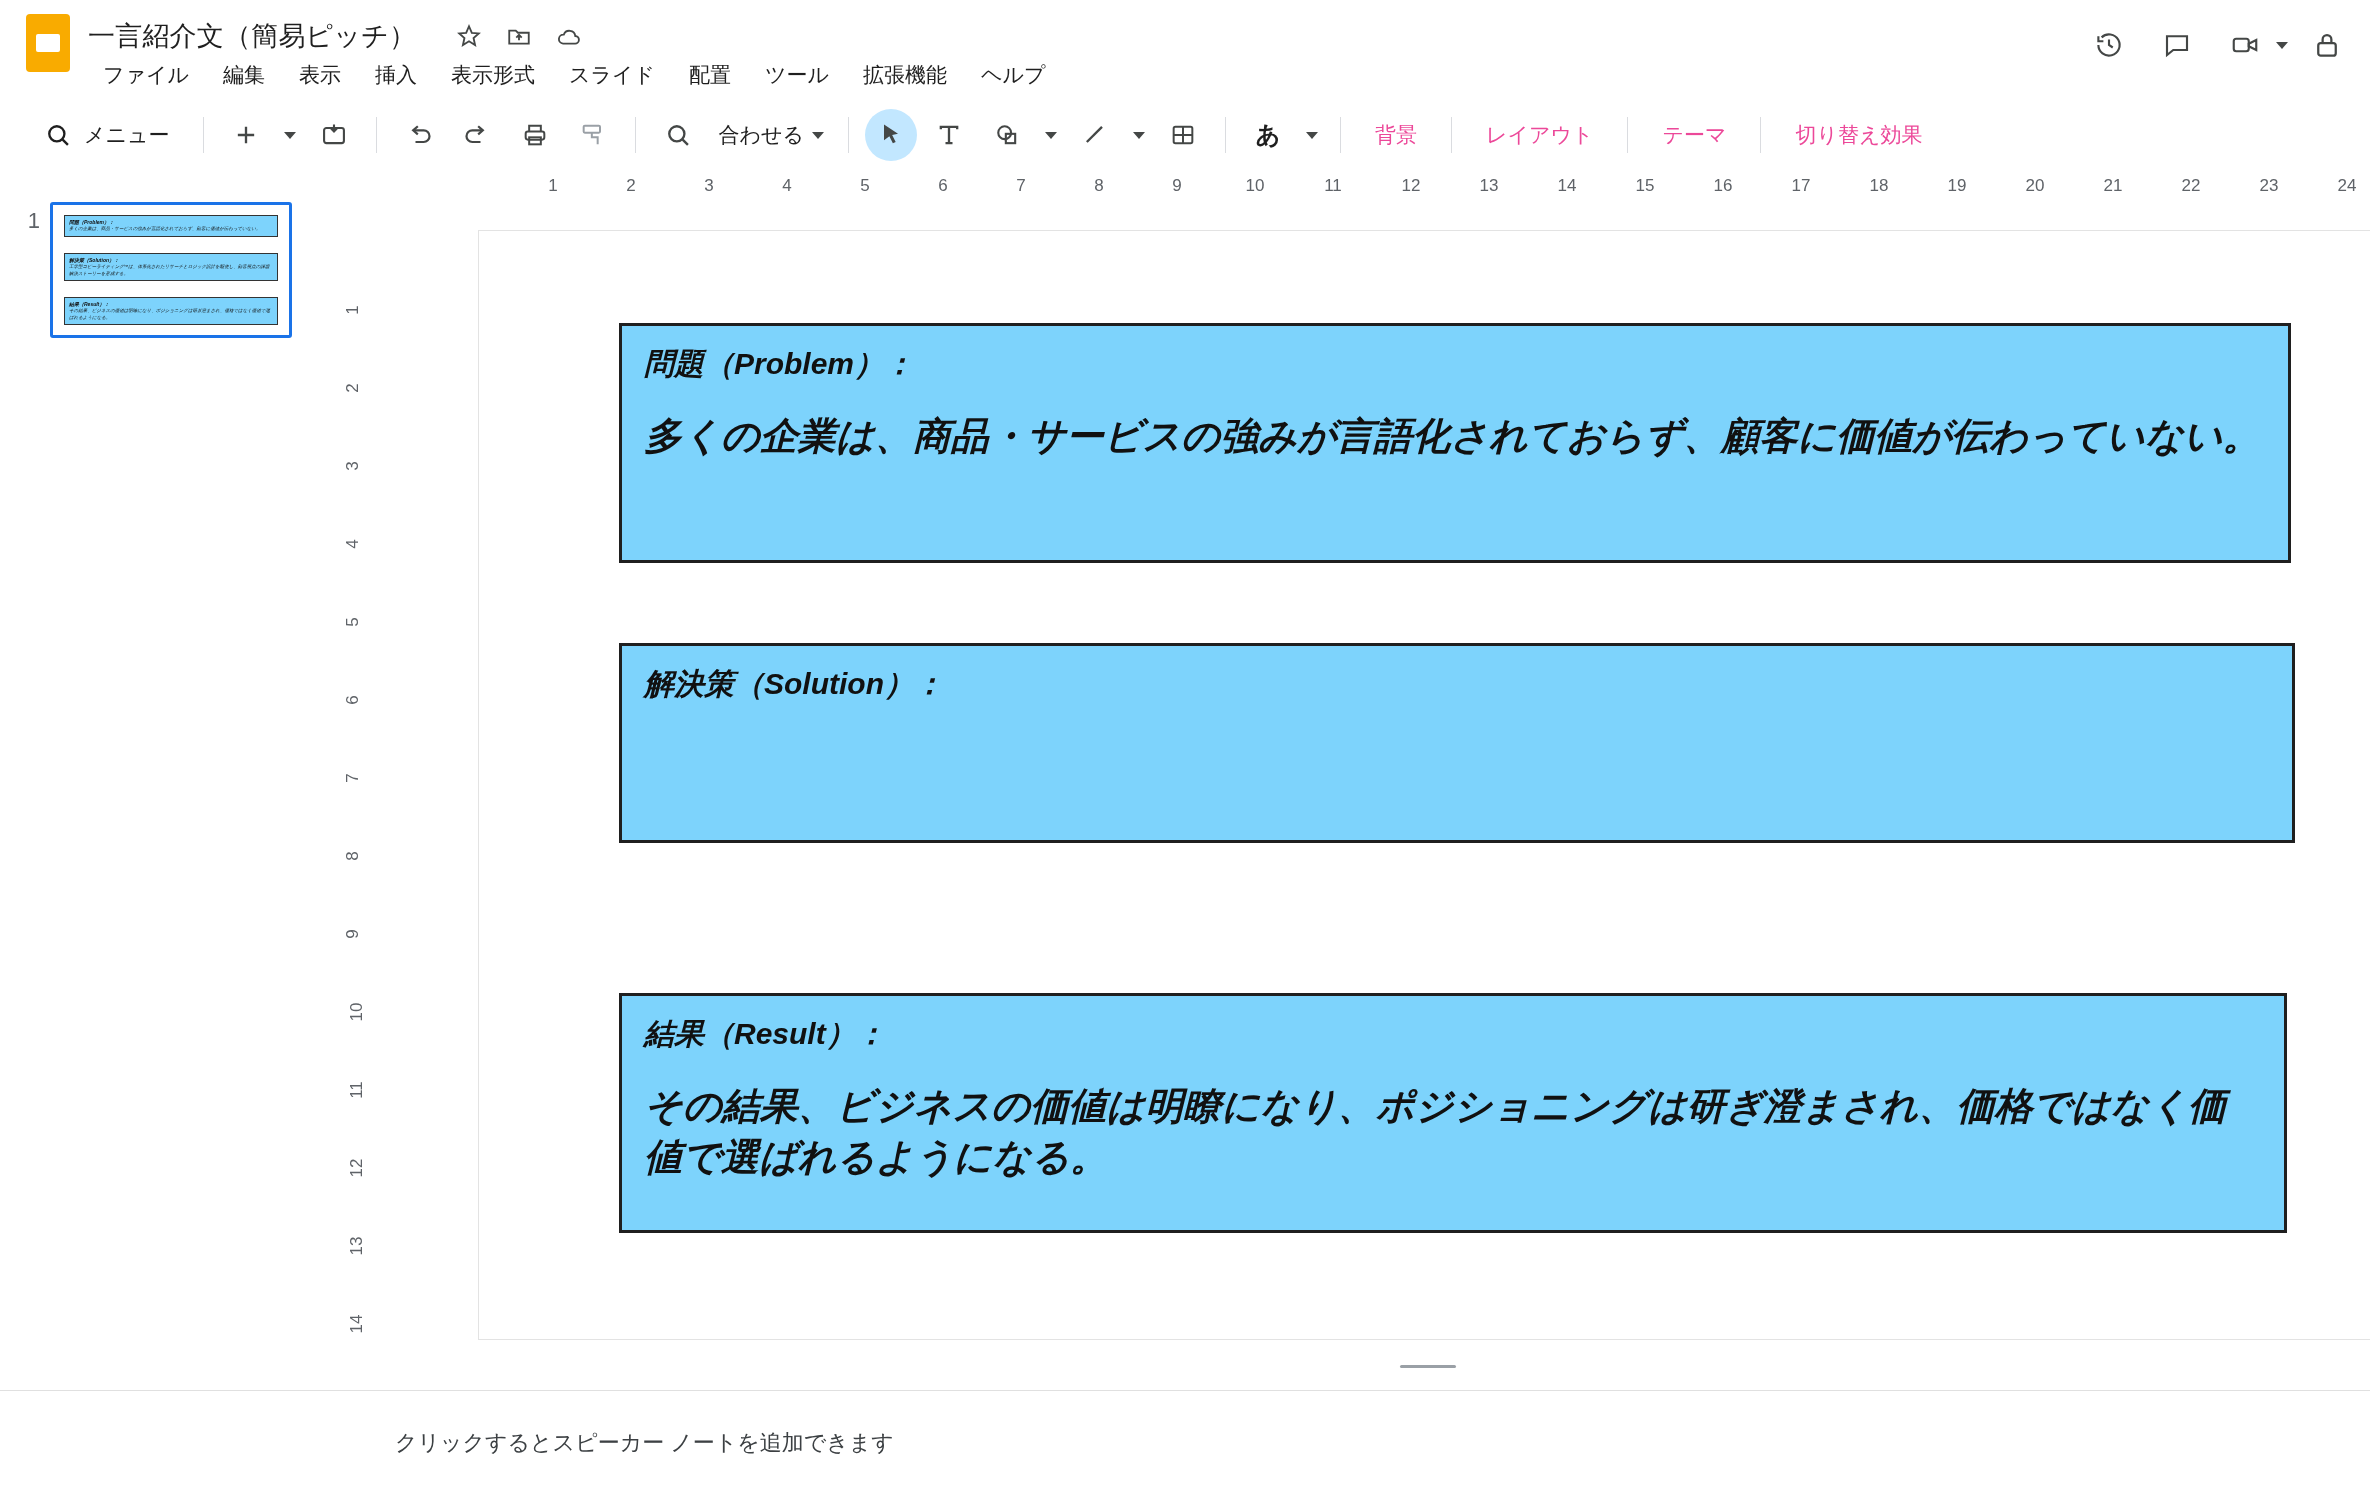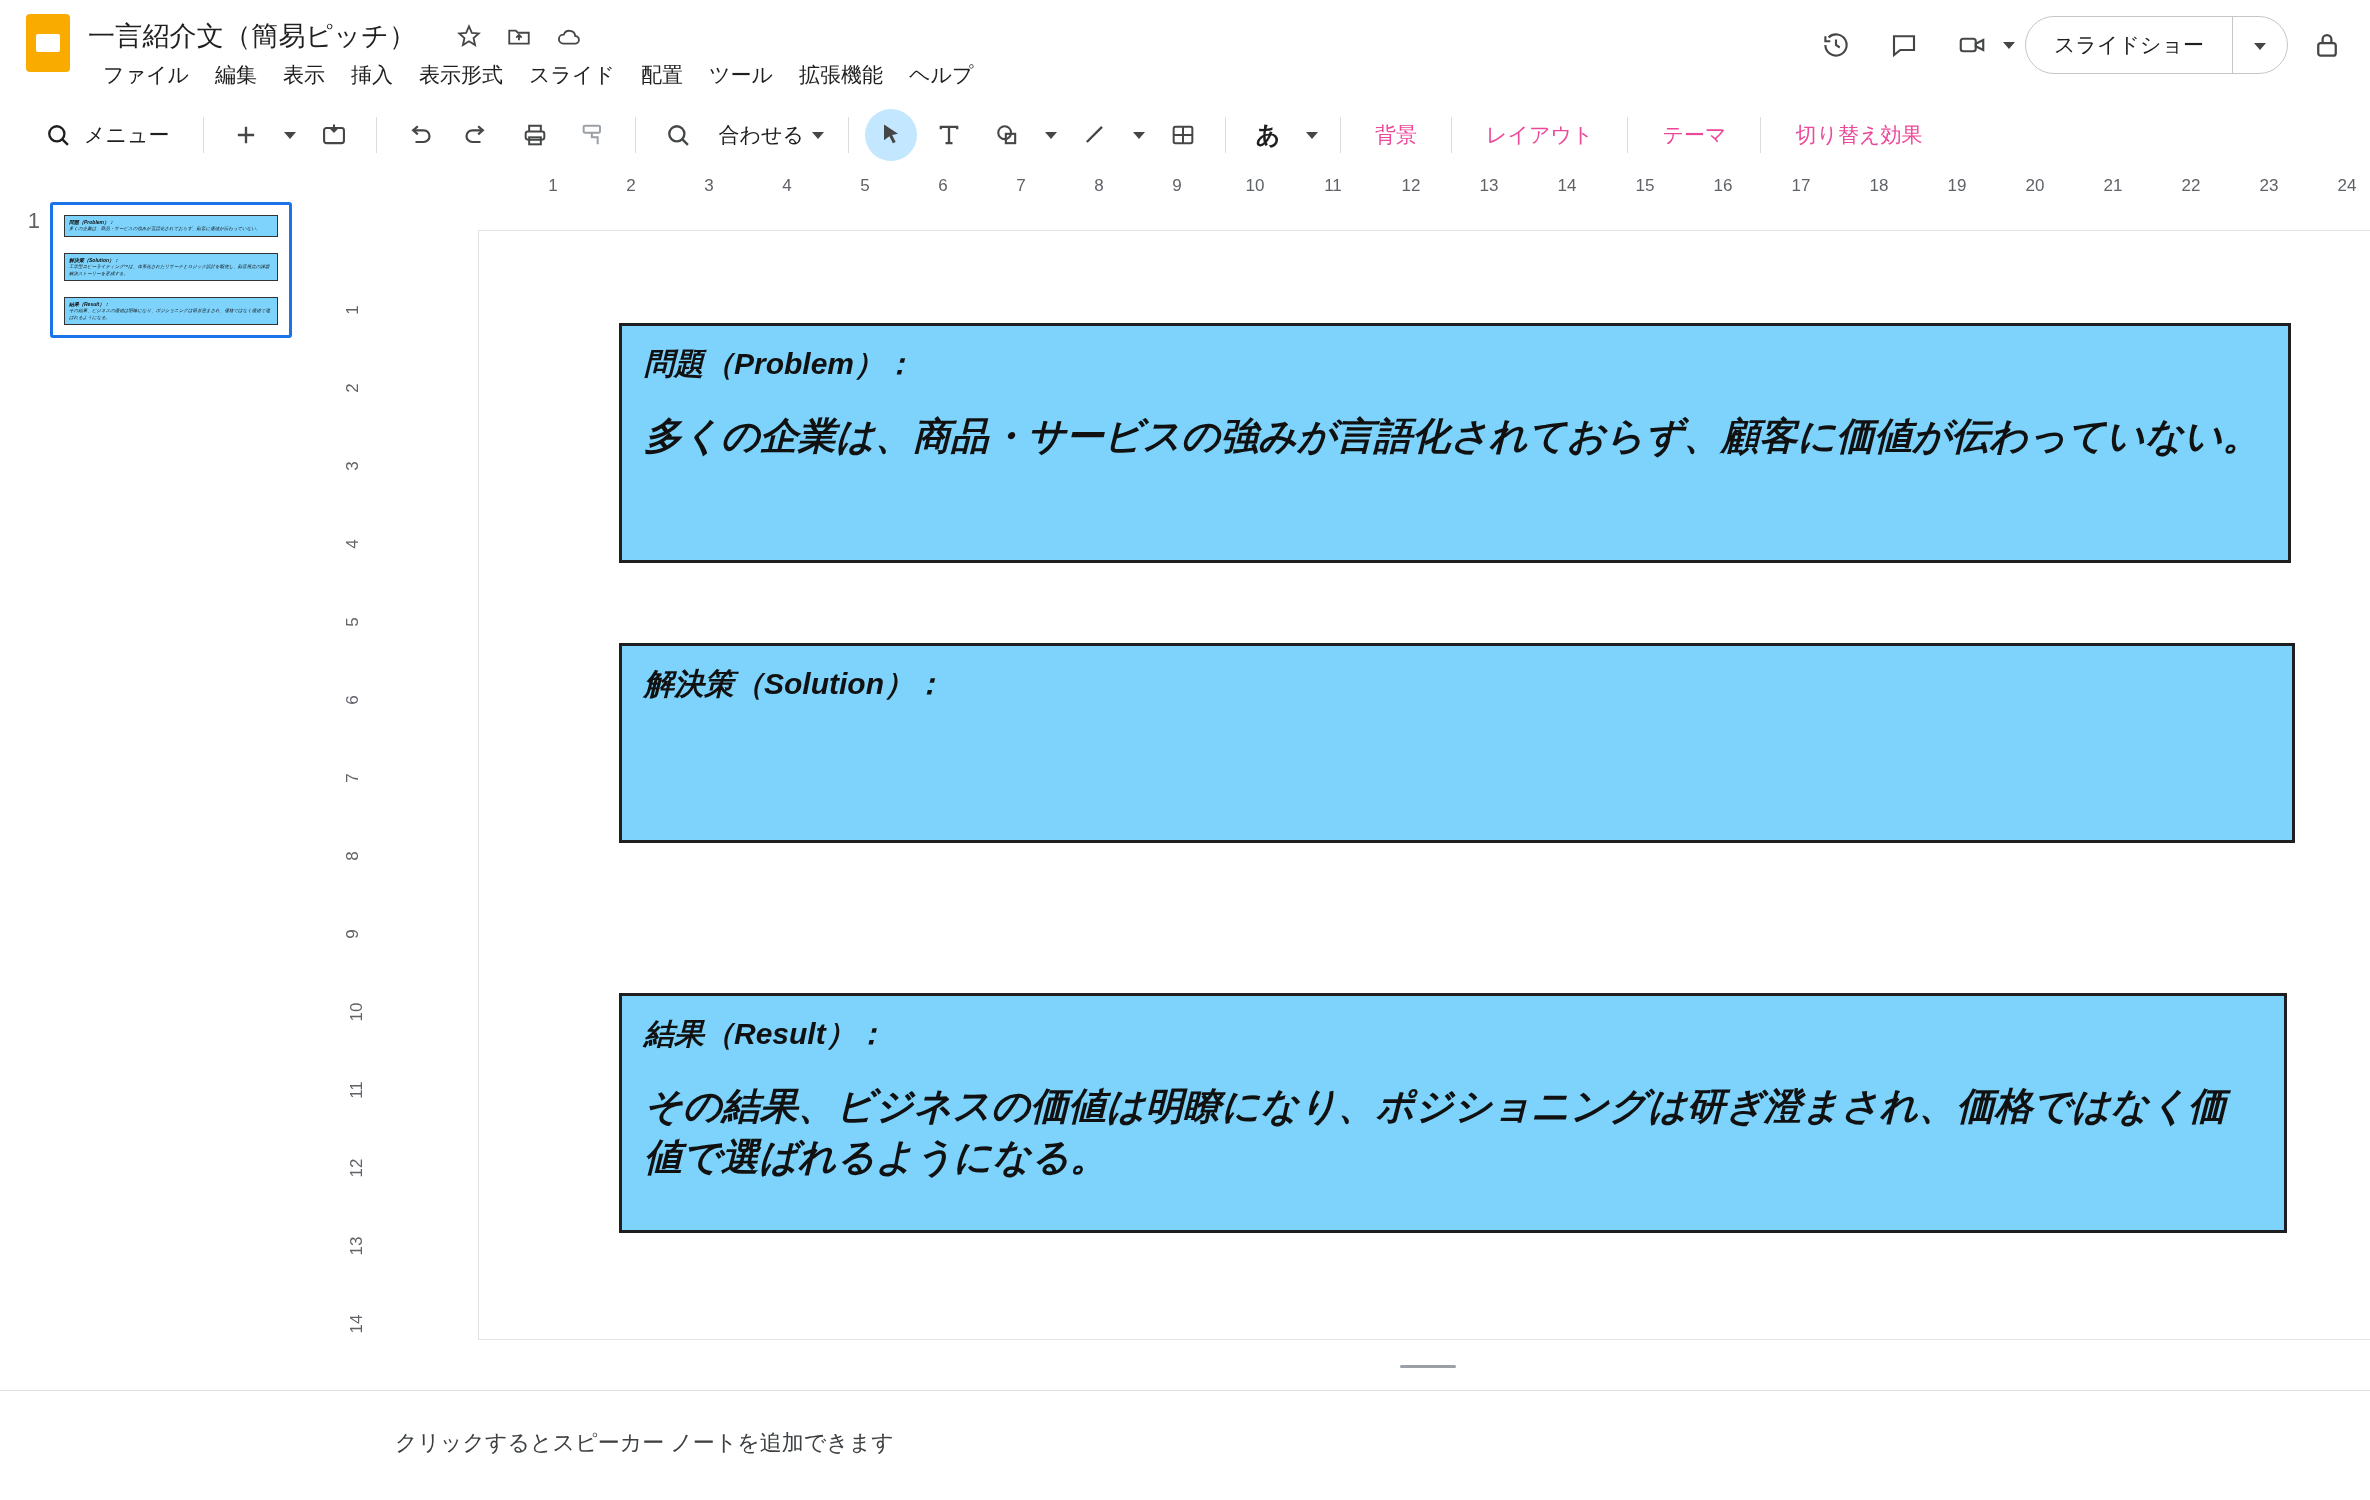--- a/index.html
+++ b/index.html
@@ -33,21 +33,21 @@
     font-size: 27px; color: #1f1f1f; letter-spacing: 0.2px;
     white-space: nowrap;
   }
   .title-icons { position: absolute; left: 455px; top: 22px; display: flex; gap: 22px; }
   .title-icons .ic { width: 28px; height: 28px; color: #444746; display: flex; align-items: center; justify-content: center; }
   .title-icons svg { width: 26px; height: 26px; }
 
   
   .menubar {
     position: absolute; left: 90px; top: 57px;
-    display: flex; gap: 0px; align-items: center;
+    display: flex; gap: 8px; align-items: center;
   }
   .menubar .mi {
     font-size: 21px; color: #1f1f1f; padding: 4px 13px; border-radius: 6px;
     white-space: nowrap;
   }
 
   
   .title-right {
     position: absolute; right: 0; top: 10px; height: 70px;
     display: flex; align-items: center; gap: 10px; padding-right: 14px;
@@ -223,27 +223,20 @@
         </svg>
     </div>
     <div class="cam-wrap">
       <div class="rbtn">
         <svg viewBox="0 0 24 24" fill="none" stroke="currentColor" stroke-width="1.7">
             <rect x="3" y="7" width="12" height="10" rx="2"></rect>
             <path d="M15 11l6-3v8l-6-3z"></path>
           </svg>
       </div>
       <span class="caret"></span>
-    </div>
-    <div class="slideshow-btn">
-      <div class="lbl">スライドショー</div>
-      <div class="sep"></div>
-      <div class="arrow">
-        <span class="caret" style="display:inline-block"></span>
-      </div>
     </div>
     <div class="rbtn lock-ic">
       <svg viewBox="0 0 24 24" fill="none" stroke="currentColor" stroke-width="1.8">
           <rect x="5" y="10.5" width="14" height="10" rx="2"></rect>
           <path d="M8.5 10.5V7.5a3.5 3.5 0 0 1 7 0v3"></path>
         </svg>
     </div>
   </div>
 </div>
 

